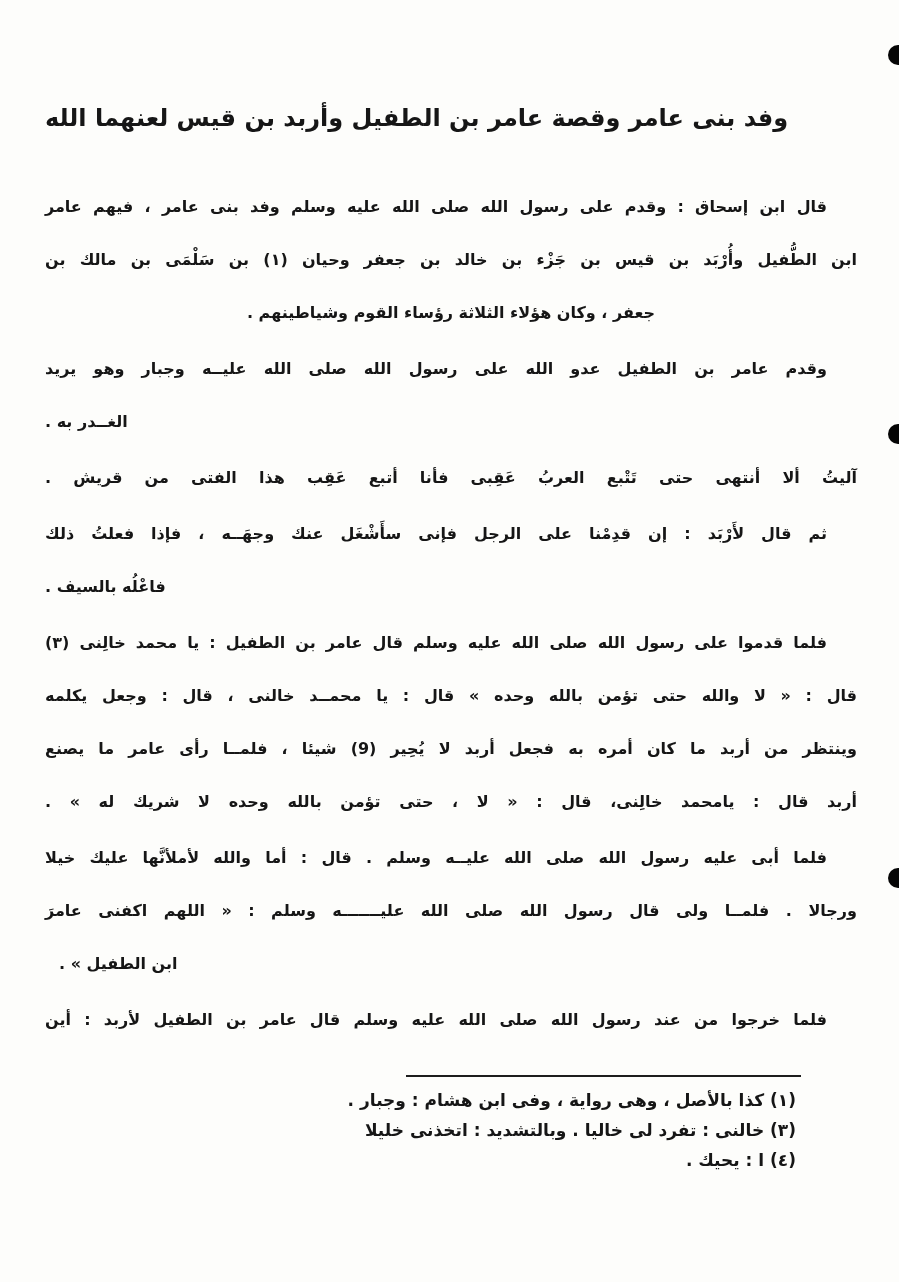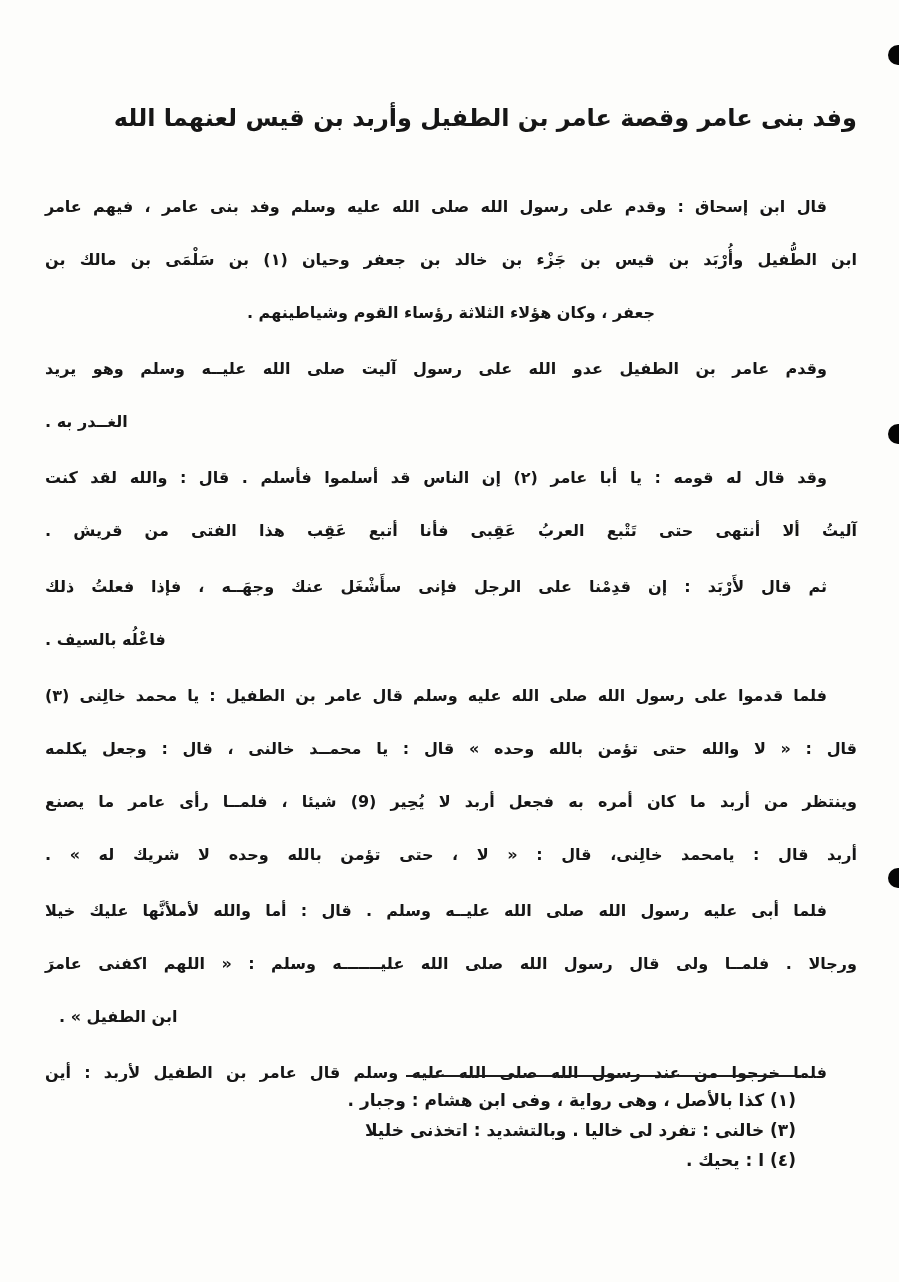--- a/index.html
+++ b/index.html
@@ -12,21 +12,21 @@
     overflow: hidden;
   }
   .content {
     position: absolute;
     top: 0; left: 45px; right: 42px;
     direction: rtl;
   }
   .title {
     margin-top: 92px;
     height: 52px; line-height: 52px;
-    text-align: right;
+    text-align: left;
     font-size: 24px;
     font-weight: bold;
     white-space: nowrap;
   }
   .paras { margin-top: 36px; }
   .para { margin-bottom: 3px; }
   .ln {
     height: 53px; line-height: 53px;
     font-size: 16px;
     font-weight: bold;
@@ -78,26 +78,25 @@
 
   <div class="paras">
 
     <div class="para">
       <div class="ln first">قال ابن إسحاق : وقدم على رسول الله صلى الله عليه وسلم وفد بنى عامر ، فيهم عامر</div>
       <div class="ln full">ابن الطُّفيل وأُرْبَد بن قيس بن جَزْء بن خالد بن جعفر وحيان (١) بن سَلْمَى بن مالك بن</div>
       <div class="ln center-line">جعفر ، وكان هؤلاء الثلاثة رؤساء القوم وشياطينهم .</div>
     </div>
 
     <div class="para">
-      <div class="ln first">وقدم عامر بن الطفيل عدو الله على رسول آليت صلى الله عليــه وسلم وهو يريد</div>
+      <div class="ln first">وقدم عامر بن الطفيل عدو الله على رسول الله صلى الله عليــه وجبار وهو يريد</div>
       <div class="ln r310">الغــدر به .</div>
     </div>
 
     <div class="para">
-      <div class="ln first">وقد قال له قومه : يا أبا عامر (٢) إن الناس قد أسلموا فأسلم . قال : والله لقد كنت</div>
       <div class="ln full">آليتُ ألا أنتهى حتى تَتْبع العربُ عَقِبى فأنا أتبع عَقِب هذا الفتى من قريش .</div>
     </div>
 
     <div class="para">
       <div class="ln first">ثم قال لأَرْبَد : إن قدِمْنا على الرجل فإنى سأَشْغَل عنك وجهَــه ، فإذا فعلتُ ذلك</div>
       <div class="ln r590">فاعْلُه بالسيف .</div>
     </div>
 
     <div class="para">
       <div class="ln first">فلما قدموا على رسول الله صلى الله عليه وسلم قال عامر بن الطفيل : يا محمد خالِنى (٣)</div>

